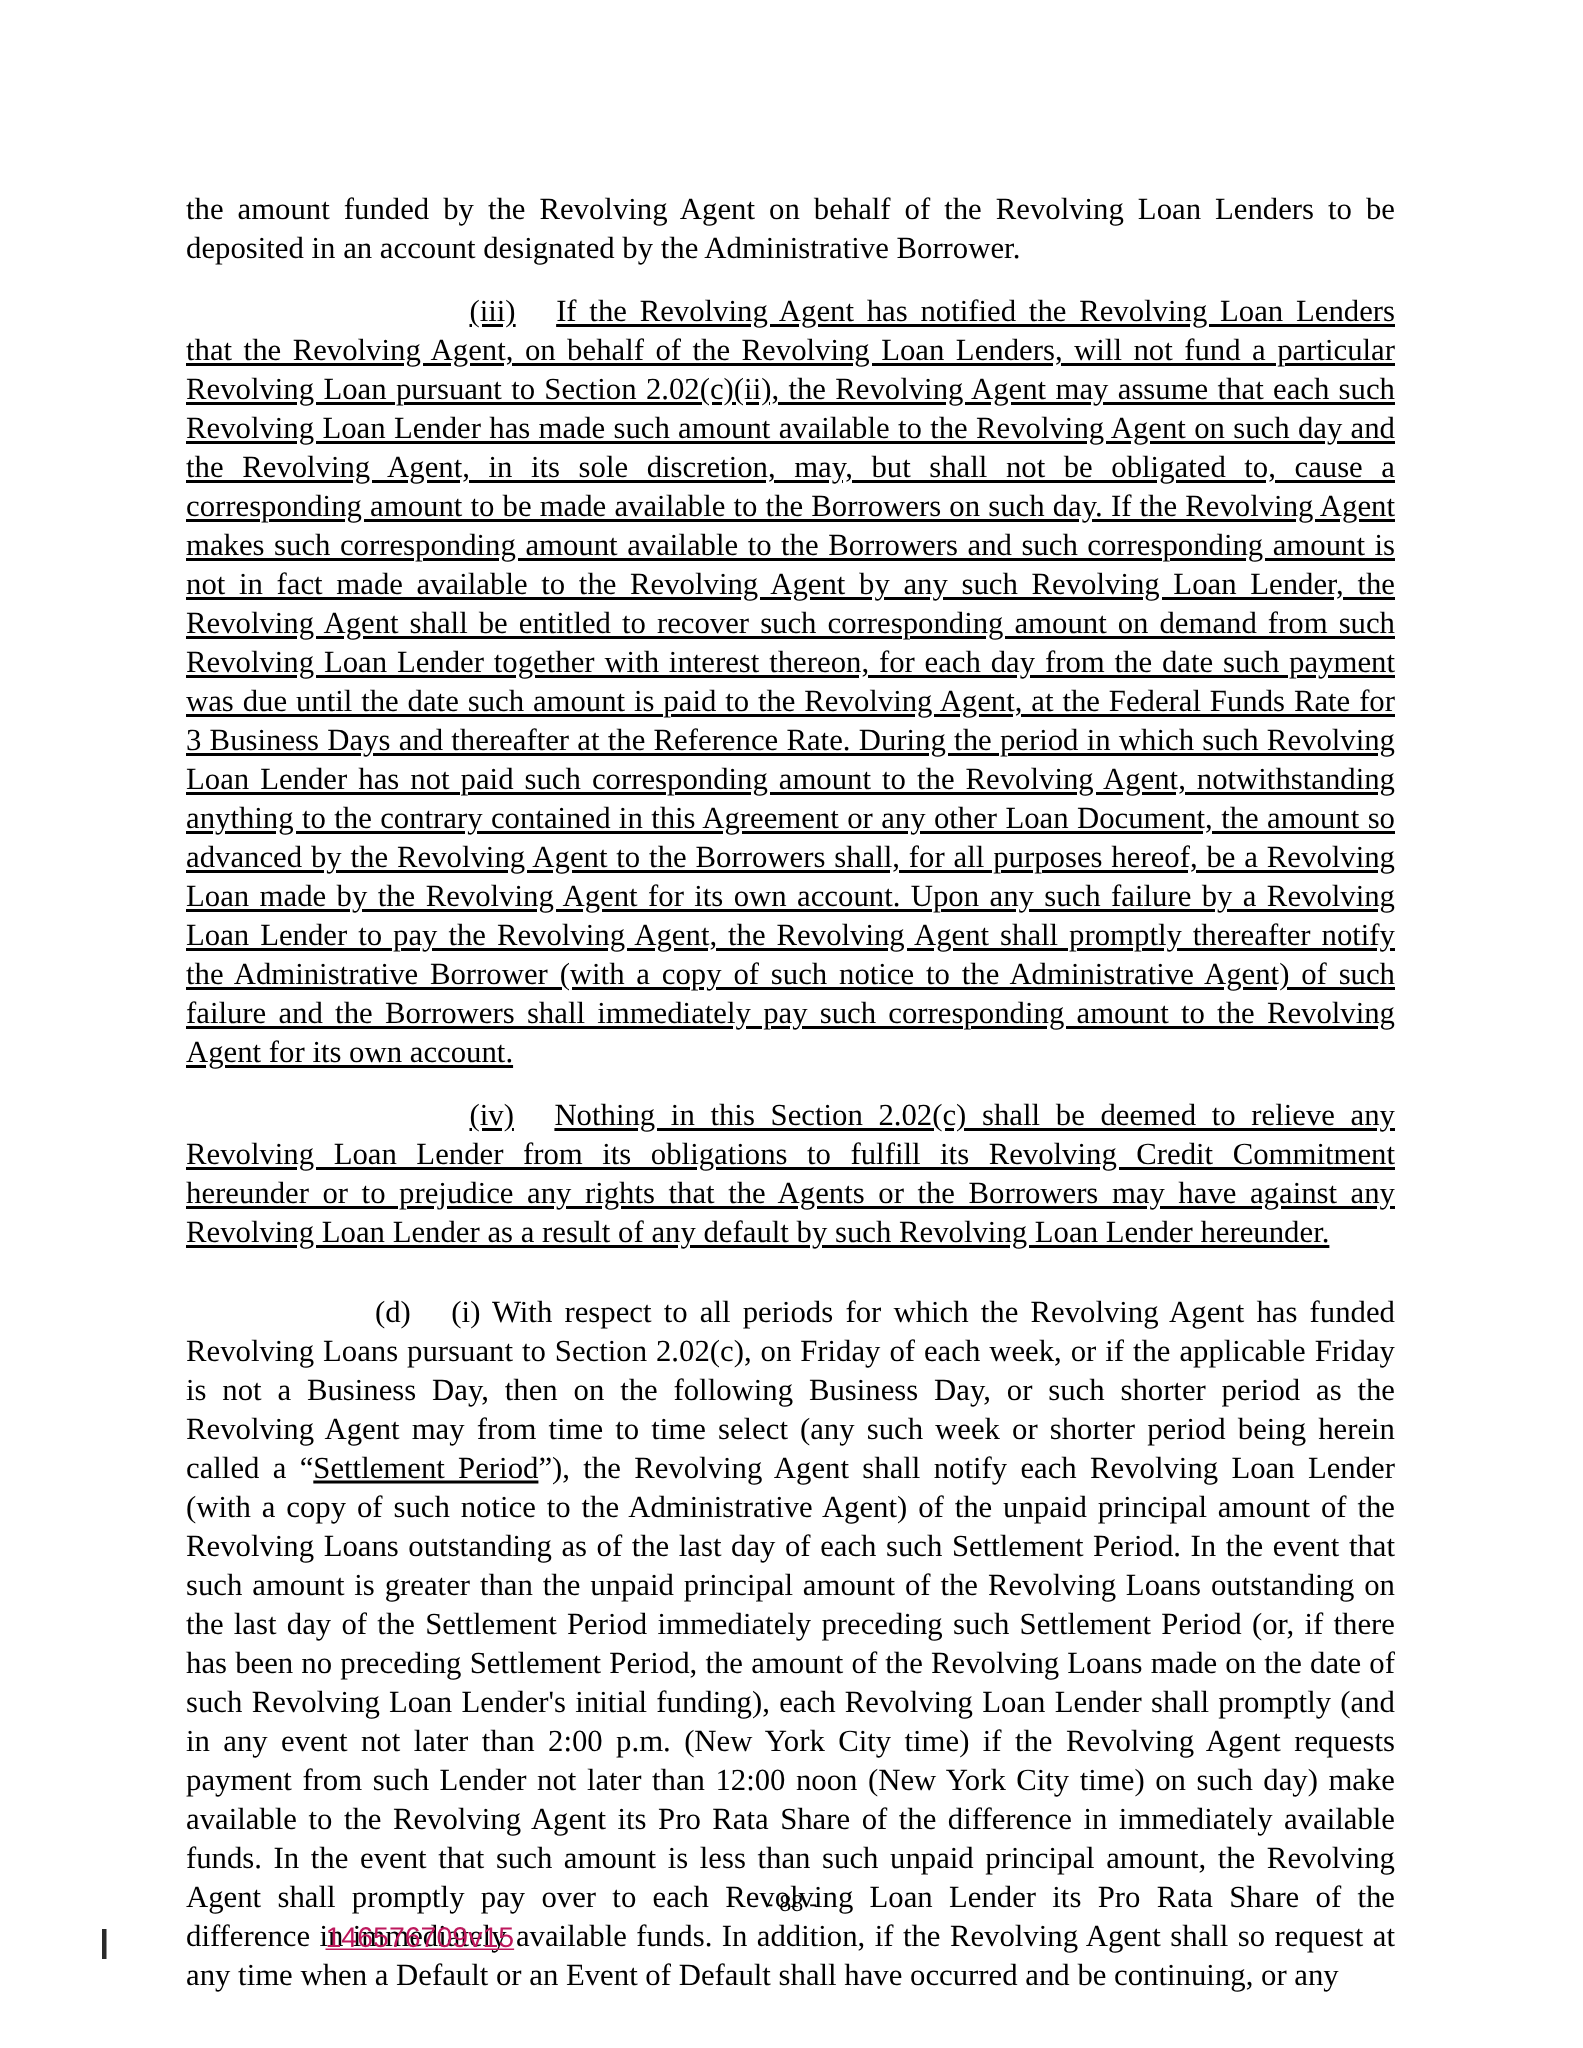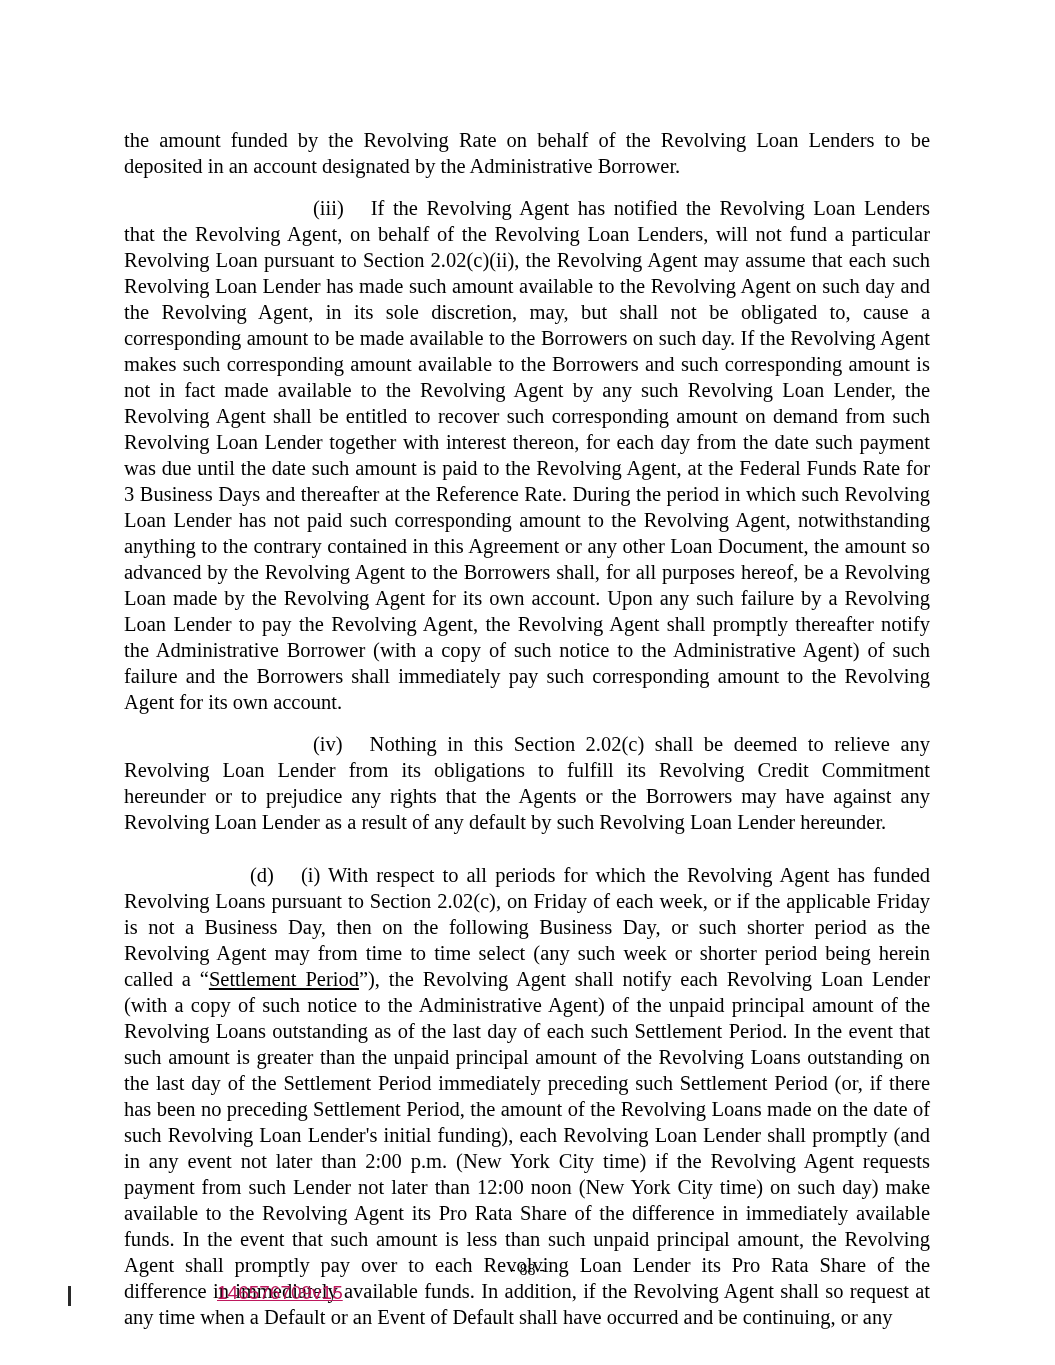--- a/index.html
+++ b/index.html
@@ -23,21 +23,21 @@
     top: 127px;
     left: 124px;
     width: 806px;
   }
   p.para {
     margin: 0 0 16px 0;
     text-align: justify;
     text-justify: inter-word;
   }
   p.para:last-child { margin-bottom: 0; margin-top: 27px; }
-  .indent-xl { text-indent: 189px; }
+  .indent-xl { text-indent: 189px; text-decoration: underline; }
   .indent-md { text-indent: 126px; }
   .tab {
     display: inline-block;
     width: 27px;
   }
   .uterm { text-decoration: underline; }
   .footer-pagenum {
     position: absolute;
     top: 1258px;
     left: 0;
@@ -65,21 +65,21 @@
     background: #2a2a2a;
   }
 </style>
 </head>
 <body>
 
 <div class="page">
 
   <div class="content">
 
-    <p class="para"><span>the amount funded by the Revolving Rate on behalf of the Revolving Loan Lenders to be deposited in an account designated by the Administrative Borrower.</span></p>
+    <p class="para"><span>the amount funded by the Revolving Agent on behalf of the Revolving Loan Lenders to be deposited in an account designated by the Administrative Borrower.</span></p>
 
     <p class="para indent-xl"><span>(iii)</span><span class="tab"></span><span>If the Revolving Agent has notified the Revolving Loan Lenders that the Revolving Agent, on behalf of the Revolving Loan Lenders, will not fund a particular Revolving Loan pursuant to Section 2.02(c)(ii), the Revolving Agent may assume that each such Revolving Loan Lender has made such amount available to the Revolving Agent on such day and the Revolving Agent, in its sole discretion, may, but shall not be obligated to, cause a corresponding amount to be made available to the Borrowers on such day. If the Revolving Agent makes such corresponding amount available to the Borrowers and such corresponding amount is not in fact made available to the Revolving Agent by any such Revolving Loan Lender, the Revolving Agent shall be entitled to recover such corresponding amount on demand from such Revolving Loan Lender together with interest thereon, for each day from the date such payment was due until the date such amount is paid to the Revolving Agent, at the Federal Funds Rate for 3 Business Days and thereafter at the Reference Rate. During the period in which such Revolving Loan Lender has not paid such corresponding amount to the Revolving Agent, notwithstanding anything to the contrary contained in this Agreement or any other Loan Document, the amount so advanced by the Revolving Agent to the Borrowers shall, for all purposes hereof, be a Revolving Loan made by the Revolving Agent for its own account. Upon any such failure by a Revolving Loan Lender to pay the Revolving Agent, the Revolving Agent shall promptly thereafter notify the Administrative Borrower (with a copy of such notice to the Administrative Agent) of such failure and the Borrowers shall immediately pay such corresponding amount to the Revolving Agent for its own account.</span></p>
 
     <p class="para indent-xl"><span>(iv)</span><span class="tab"></span><span>Nothing in this Section 2.02(c) shall be deemed to relieve any Revolving Loan Lender from its obligations to fulfill its Revolving Credit Commitment hereunder or to prejudice any rights that the Agents or the Borrowers may have against any Revolving Loan Lender as a result of any default by such Revolving Loan Lender hereunder.</span></p>
 
     <p class="para indent-md"><span>(d)</span><span class="tab"></span><span>(i) With respect to all periods for which the Revolving Agent has funded Revolving Loans pursuant to Section 2.02(c), on Friday of each week, or if the applicable Friday is not a Business Day, then on the following Business Day, or such shorter period as the Revolving Agent may from time to time select (any such week or shorter period being herein called a “</span><span class="uterm">Settlement Period</span><span>”), the Revolving Agent shall notify each Revolving Loan Lender (with a copy of such notice to the Administrative Agent) of the unpaid principal amount of the Revolving Loans outstanding as of the last day of each such Settlement Period. In the event that such amount is greater than the unpaid principal amount of the Revolving Loans outstanding on the last day of the Settlement Period immediately preceding such Settlement Period (or, if there has been no preceding Settlement Period, the amount of the Revolving Loans made on the date of such Revolving Loan Lender's initial funding), each Revolving Loan Lender shall promptly (and in any event not later than 2:00 p.m. (New York City time) if the Revolving Agent requests payment from such Lender not later than 12:00 noon (New York City time) on such day) make available to the Revolving Agent its Pro Rata Share of the difference in immediately available funds. In the event that such amount is less than such unpaid principal amount, the Revolving Agent shall promptly pay over to each Revolving Loan Lender its Pro Rata Share of the difference in immediately available funds. In addition, if the Revolving Agent shall so request at any time when a Default or an Event of Default shall have occurred and be continuing, or any</span></p>
 
   </div>
 
   <div class="footer-pagenum">- 88 -</div>

